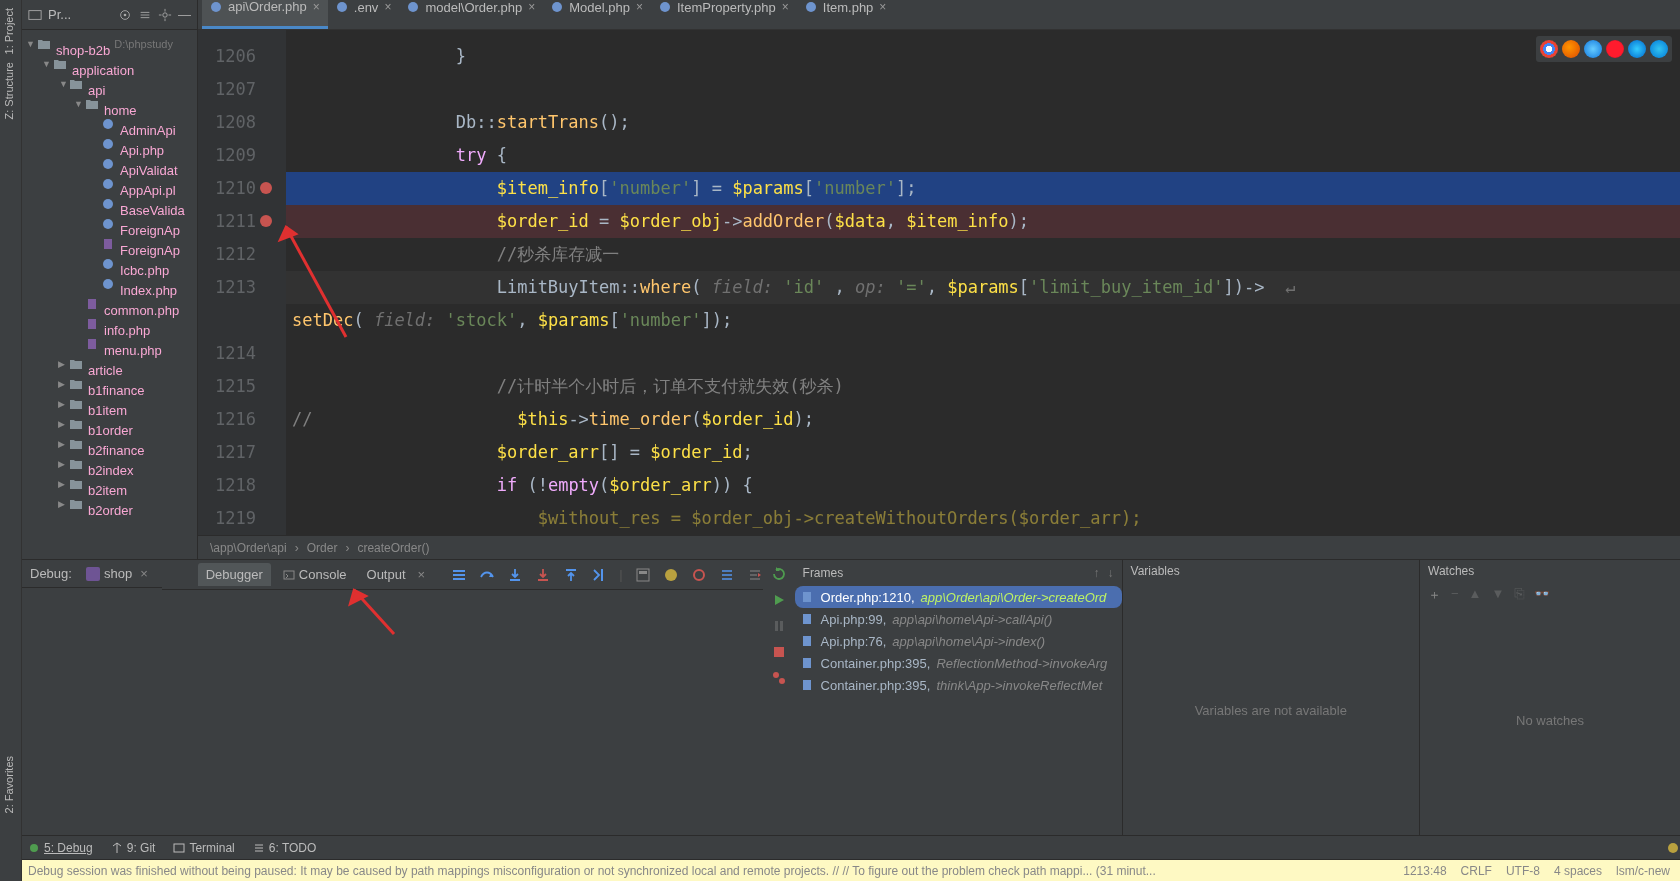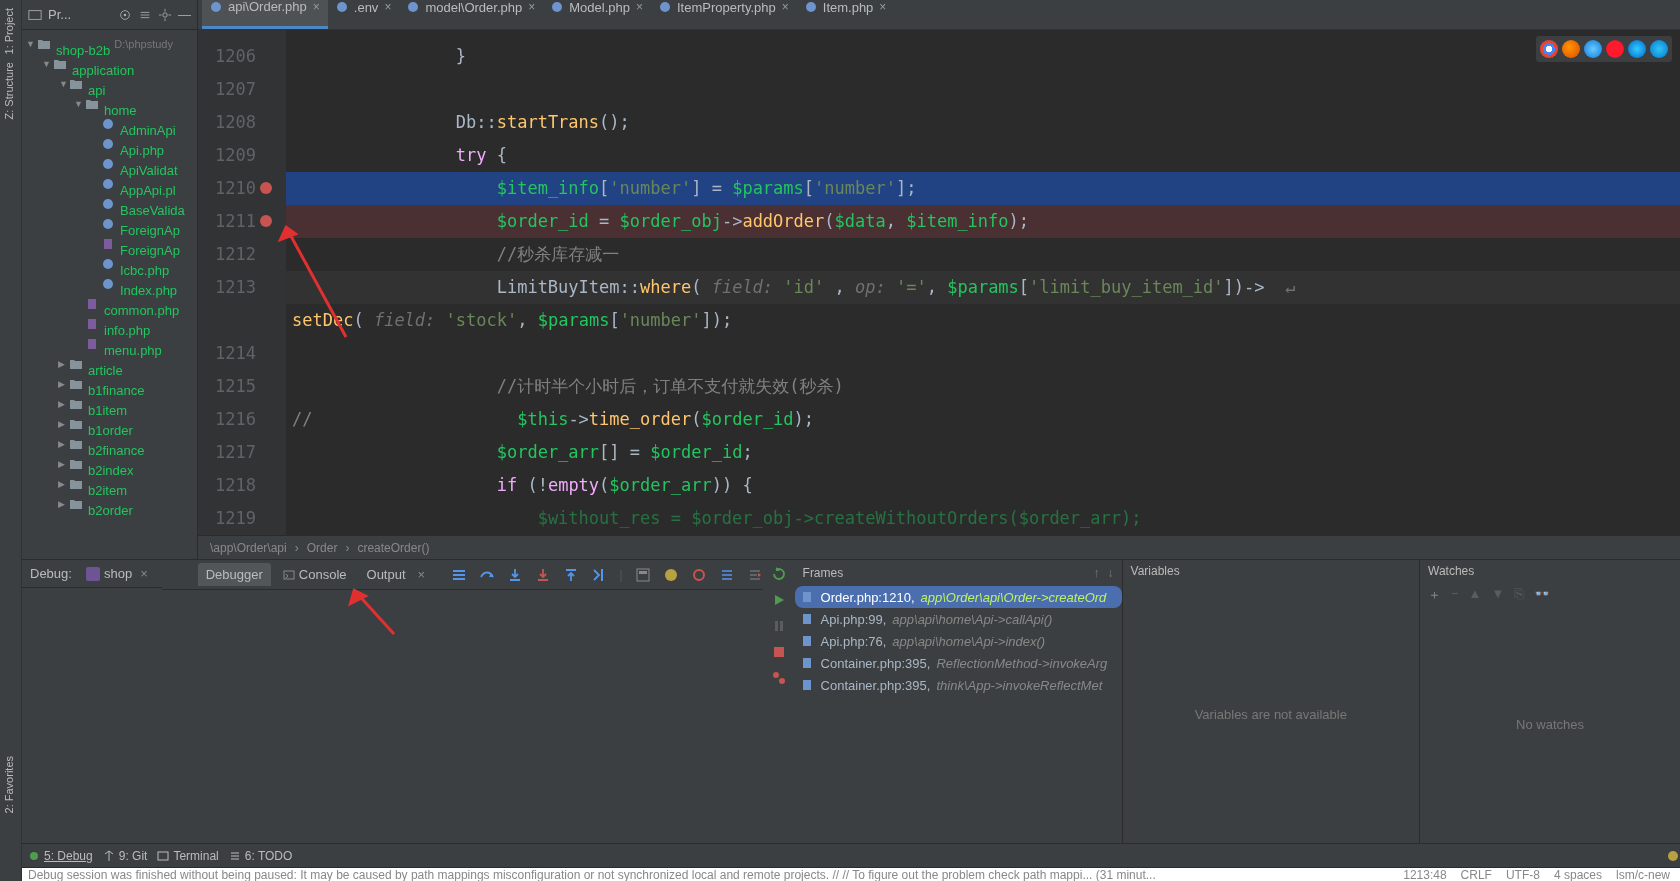--- a/index.html
+++ b/index.html
@@ -17,21 +17,21 @@
 .proj { flex:0 0 176px; background:#3c3f41; border-right:1px solid #2b2b2b; display:flex; flex-direction:column; overflow:hidden; }
 .proj-head { height:30px; display:flex; align-items:center; padding:0 6px; gap:6px; border-bottom:1px solid #2b2b2b; }
 .proj-head .ic { width:14px; height:14px; color:#aaa; cursor:pointer; }
 .proj-tree { flex:1; overflow:hidden; font-size:13px; padding-top:4px; }
 .node { display:flex; align-items:center; height:20px; padding-left:4px; cursor:pointer; white-space:nowrap; }
 .node .arr { width:10px; color:#888; font-size:9px; }
 .node .arr.o::before{content:"▼";}
 .node .arr.c::before{content:"▶";}
 .node .arr.n::before{content:"";}
 .node .fic { width:16px; height:14px; margin-right:4px; display:flex; align-items:center; justify-content:center; }
-.node .txt { color:#22c55e;margin-top:13px; }
+.node .txt { color:#f9a8d4;margin-top:13px; }
 .fic.fd { color:#87939a; }
 .fic.php { color:#6e94ce; }
 .fic.ptxt { color:#87939a; }
 .dim { color:#777; font-size:11px; margin-left:4px; }
 
 
 .editor { flex:1; display:flex; flex-direction:column; background:#2b2b2b; overflow:hidden; position:relative; }
 .tabs { height:30px; display:flex; align-items:flex-end; background:#3c3f41; border-bottom:1px solid #323232; padding-left:4px; }
 .tab { display:flex; align-items:center; height:42px; padding:0 8px; gap:6px; color:#bbb; cursor:pointer; font-size:13px; border-bottom:2px solid transparent; }
 .tab.active { background:#4e5254; border-bottom:3px solid #4a88c7; }
@@ -46,21 +46,21 @@
 .gutter .bp { position:absolute; left:62px; width:12px; height:12px; border-radius:50%; background:#c75450; }
 .codelines { flex:1; padding-top:10px; line-height:33px; white-space:pre; overflow:hidden; }
 .codelines .ln { height:33px; padding-left:6px; }
 .hl-blue { background:#214283; }
 .hl-red { background:#4a2f33; }
 .hl-line { background:#323232; }
 .tok-k { color:#f0abfc; }
 .tok-s { color:#6a8759; }
 .tok-f { color:#ffc66d; }
 .tok-c { color:#808080; }
-.tok-v { color:#22c55e;text-align:center; }
+.tok-v { color:#fde047;text-align:center; }
 .tok-hint { color:#707070; font-style:italic; }
 
 .crumbs { height:24px; background:#3c3f41; border-top:1px solid #2b2b2b; display:flex; align-items:center; padding-left:12px; gap:8px; font-size:12px; color:#888; }
 .crumbs span { cursor:pointer; }
 
 
 .debug { flex:1; display:flex; flex-direction:row; background:#3c3f41; margin-left:22px; border-top:1px solid #2b2b2b; }
 .debug-head { height:28px; display:flex; align-items:center; padding:0 8px; font-size:13px; color:#bbb; border-bottom:1px solid #2b2b2b; }
 .debug-head .rc { display:flex; align-items:center; gap:4px; margin-left:8px; padding:2px 6px; }
 .debug-head .cx { color:#888; margin-left:4px; cursor:pointer; }
@@ -84,23 +84,23 @@
 .frame.sel .loc { color:#bef264; }
 .vars { flex:1; display:flex; flex-direction:column; border-right:1px solid #2b2b2b; }
 .vars-head { height:26px; padding:4px 8px; font-size:12px; color:#bbb; }
 .vars-body { flex:1; display:flex; align-items:center; justify-content:center; color:#777; font-size:13px; }
 .watch { flex:0 0 260px; display:flex; flex-direction:column; }
 .watch-head { height:26px; padding:4px 8px; font-size:12px; color:#bbb; }
 .watch-tools { height:20px; display:flex; gap:10px; padding:0 8px; color:#888; }
 .watch-body { flex:1; display:flex; align-items:center; justify-content:center; color:#777; font-size:13px; }
 
 
-.toolbtns { height:24px; background:#3c3f41; border-top:1px solid #2b2b2b; display:flex; align-items:center; padding-left:28px; gap:10px; font-size:12px; color:#bbb; }
+.toolbtns { height:24px; background:#3c3f41; border-top:1px solid #2b2b2b; display:flex; align-items:center; padding-left:28px; gap:18px; font-size:12px; color:#bbb; }
 .toolbtns .tb { display:flex; align-items:center; gap:4px; cursor:pointer; }
-.status { height:14px; background:#ffffff; border-top:1px solid #2b2b2b; display:flex; align-items:center; padding:0 10px; font-size:12px; color:#888; justify-content:space-between; }
+.status { height:22px; background:#fef9c3; border-top:1px solid #2b2b2b; display:flex; align-items:center; padding:0 10px; font-size:12px; color:#888; justify-content:space-between; }
 .status .r { display:flex; gap:14px; }
 
 svg { display:block; }
 
 
 .redarrow { position:absolute; stroke:#e03030; stroke-width:2.5; fill:#e03030; z-index:6; pointer-events:none; }
 </style>
 </head>
 <body>
 

